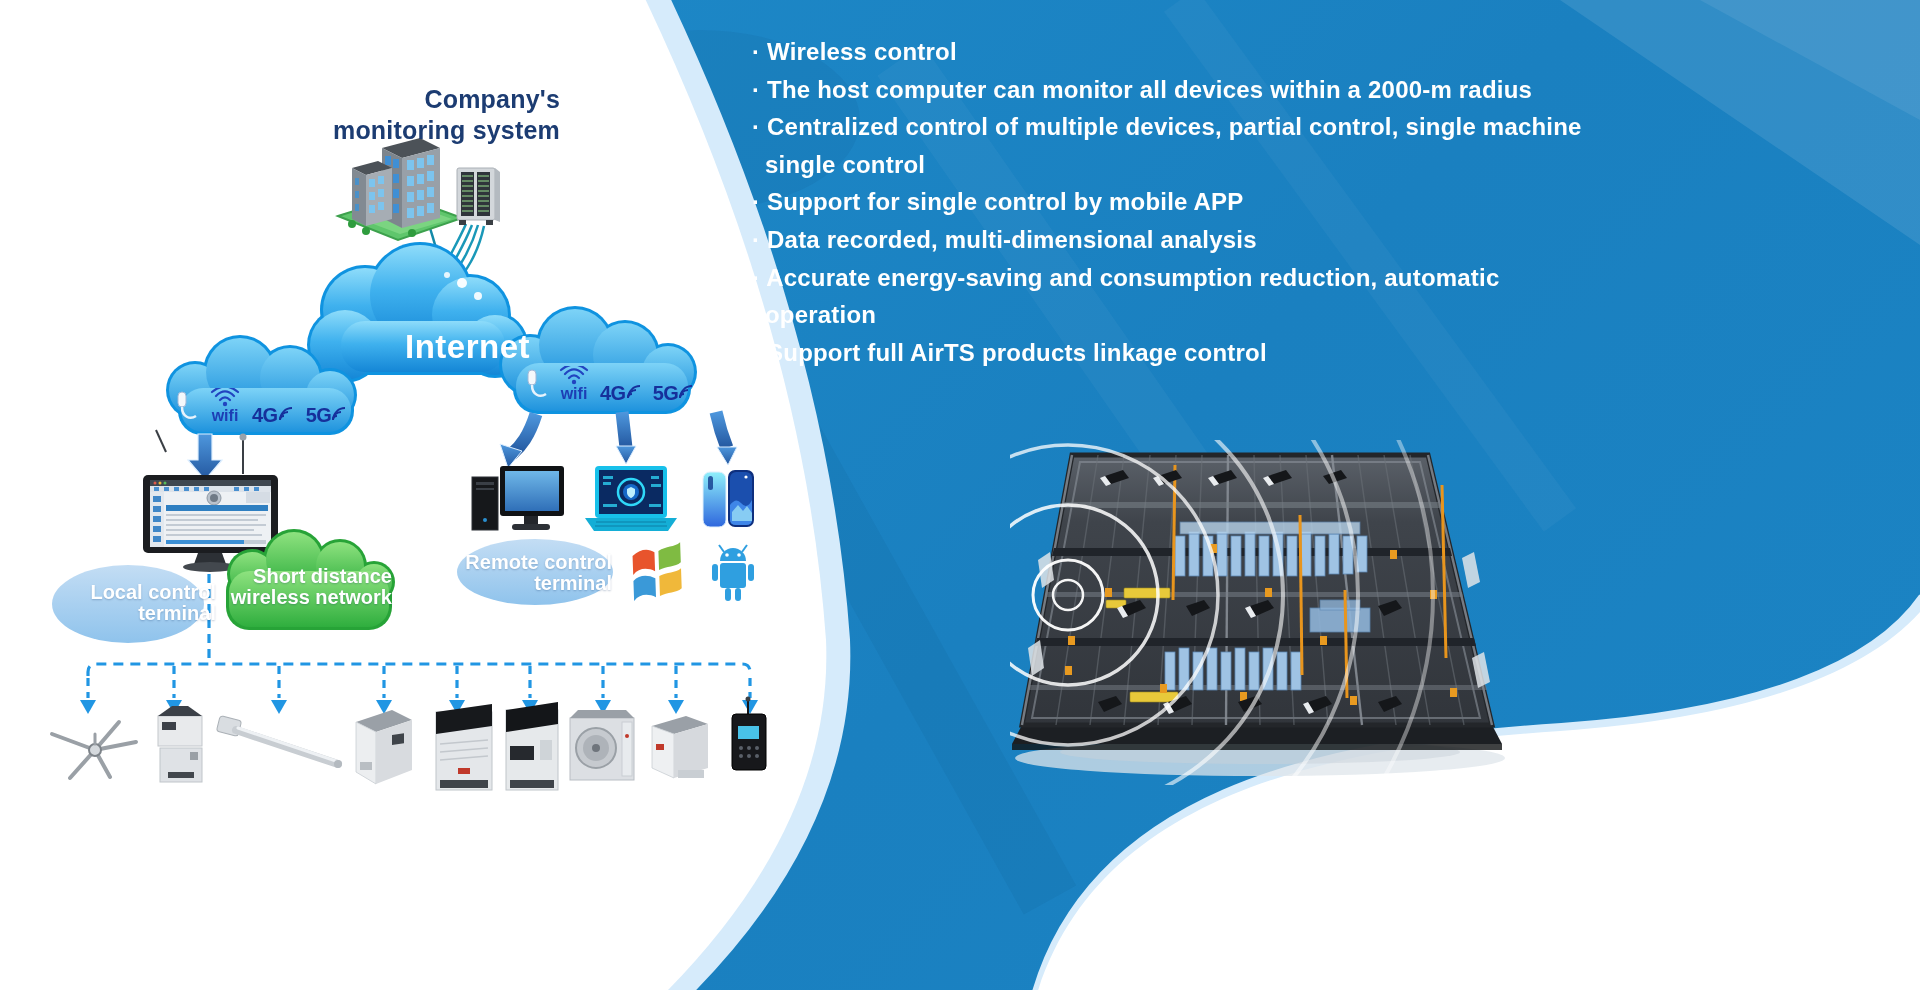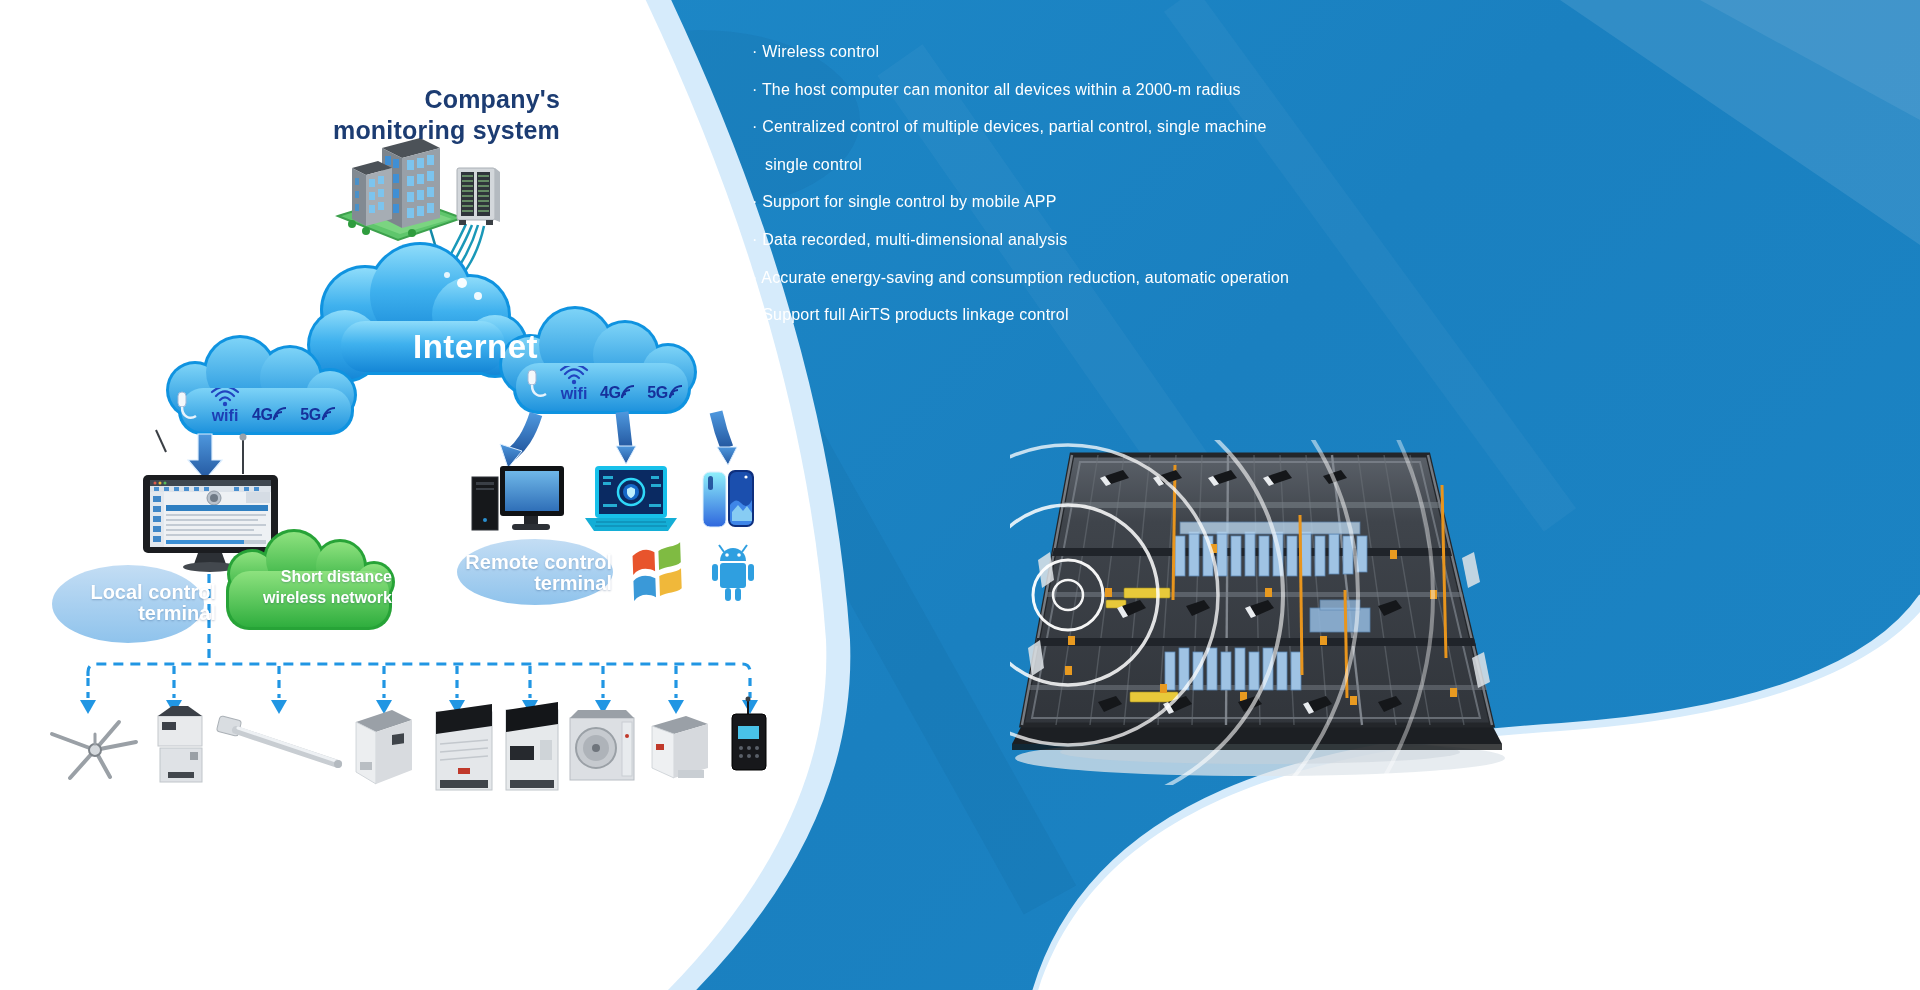--- a/index.html
+++ b/index.html
@@ -7,23 +7,23 @@
          font-family:"Liberation Sans",sans-serif;
          background:linear-gradient(135deg,#1e8bca 0%,#1a80c0 55%,#1b84c4 100%);}
   .abs{position:absolute;}
   svg{display:block;}
   .label{position:absolute;white-space:pre-line;text-align:right;font-weight:bold;}
   .title{color:#1c3c72;font-size:25px;line-height:31px;letter-spacing:.2px;}
   .cloud-word{color:#fff;font-size:33px;letter-spacing:.5px;font-weight:bold;}
   .bubble-label{color:#fff;font-size:20px;line-height:21px;text-shadow:0 1px 2px rgba(0,40,90,.25);}
   .net-row{position:absolute;display:flex;align-items:flex-end;color:#1d3db4;font-weight:bold;}
   .net-row .word{font-size:16px;line-height:16px;}
-  .net-row .g{font-size:16px;line-height:18px;letter-spacing:-.5px;color:#16309b;}
+  .net-row .g{font-size:20px;line-height:18px;letter-spacing:-.5px;color:#16309b;}
   .features{position:absolute;left:752px;top:33px;width:830px;color:#ffffff;}
-  .feat{font-size:16px;line-height:37.6px;font-weight:normal;letter-spacing:.2px;
+  .feat{font-size:24px;line-height:37.6px;font-weight:bold;letter-spacing:.2px;
         padding-left:13px;text-indent:-13px;white-space:pre-line;}
 </style>
 </head>
 <body>
 
 <div class="stage">
 
   <svg class="abs" style="left:0;top:0" width="1920" height="990" viewBox="0 0 1920 990">
     <polygon points="1560,0 1920,0 1920,245" fill="rgba(255,255,255,0.10)"></polygon>
     <polygon points="1700,0 1920,0 1920,120" fill="rgba(255,255,255,0.08)"></polygon>
@@ -623,21 +623,21 @@
         <circle cx="757" cy="748" r="2" fill="#5a6068"></circle>
       <circle cx="741" cy="756" r="2" fill="#5a6068"></circle>
         <circle cx="749" cy="756" r="2" fill="#5a6068"></circle>
         <circle cx="757" cy="756" r="2" fill="#5a6068"></circle>
     </g>
   </svg>
 
   <div class="label title" style="left:260px;top:84px;width:300px;">Company's
 monitoring system</div>
 
-  <div class="label cloud-word" style="left:338px;top:328px;width:200px;">Internet</div>
+  <div class="label cloud-word" style="left:330px;top:328px;width:200px;">Internet</div>
 
   <div class="net-row" style="left:172px;top:388px;width:210px;gap:12px;">
     <svg width="26" height="34" viewBox="0 0 26 34">
       <rect x="6" y="2" width="8" height="15" rx="4" fill="#f4f8fb" stroke="#9fb8d8"></rect>
       <path d="M 10,17 C 10,27 18,30 24,26" fill="none" stroke="#e8f3fc" stroke-width="2.5"></path>
     </svg>
     <div style="display:flex;flex-direction:column;align-items:center;">
       <svg width="30" height="20" viewBox="0 0 30 20">
         <g fill="none" stroke="#2244c0" stroke-width="2.2" stroke-linecap="round">
           <path d="M 10,12 Q 15,7 20,12"></path>
@@ -703,21 +703,21 @@
         <path d="M 2,14 A 4 4 0 0 1 6,10"></path>
             <path d="M 2,14 A 8 8 0 0 1 10,6"></path>
             <path d="M 2,14 A 12 12 0 0 1 14,2"></path>
           </g>
         </svg>
     </div>
   </div>
 
   <div class="label bubble-label" style="left:66px;top:582px;width:150px;">Local control
 terminal</div>
-  <div class="label bubble-label" style="left:224px;top:566px;width:168px;font-size:16px;">Short distance
+  <div class="label bubble-label" style="left:224px;top:566px;width:168px;font-size:20px;">Short distance
 wireless network</div>
   <div class="label bubble-label" style="left:458px;top:552px;width:154px;">Remote control
 terminal</div>
 
   <div class="features">
     <div class="feat">· Wireless control</div>
     <div class="feat">· The host computer can monitor all devices within a 2000-m radius</div>
     <div class="feat">· Centralized control of multiple devices, partial control, single machine
 single control</div>
     <div class="feat">· Support for single control by mobile APP</div>

